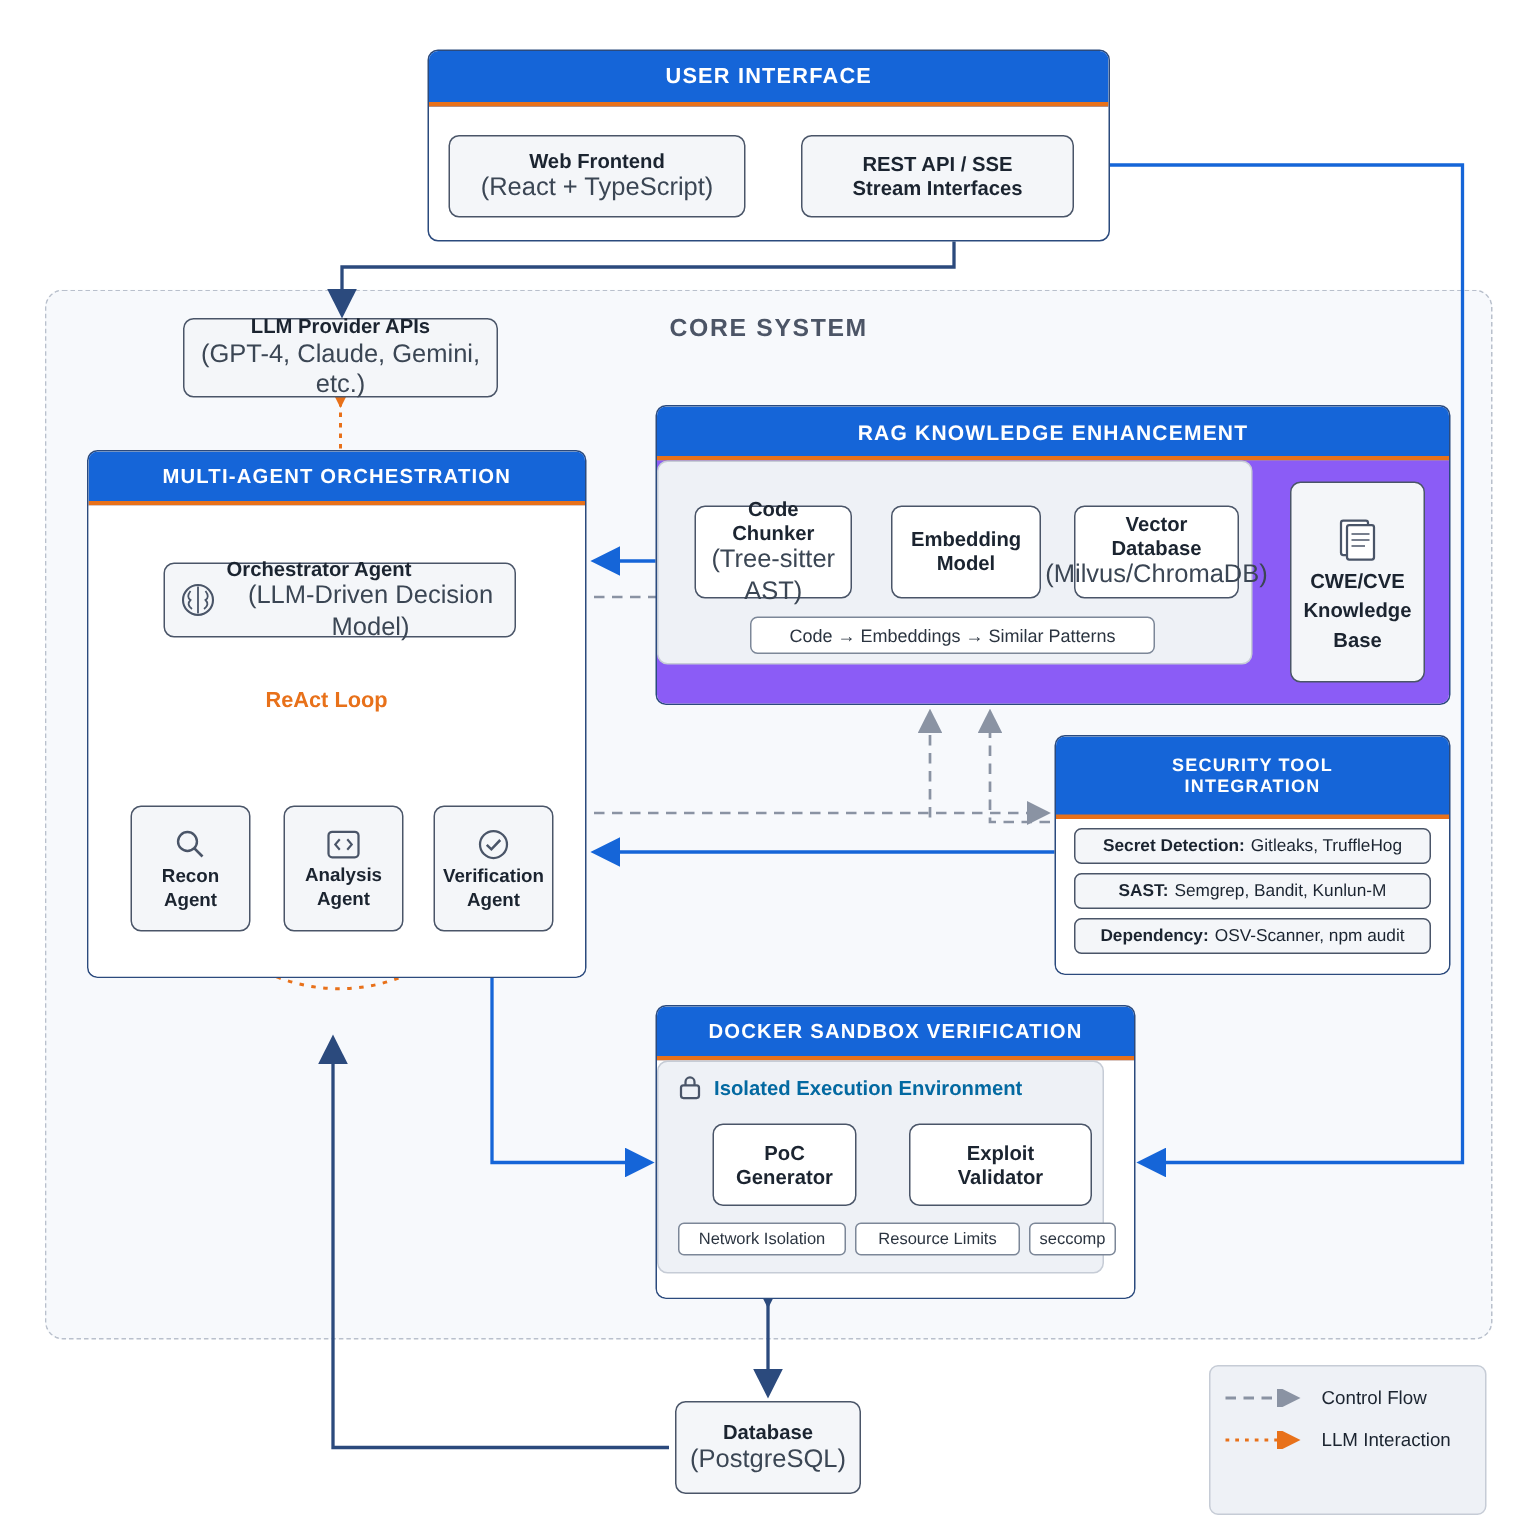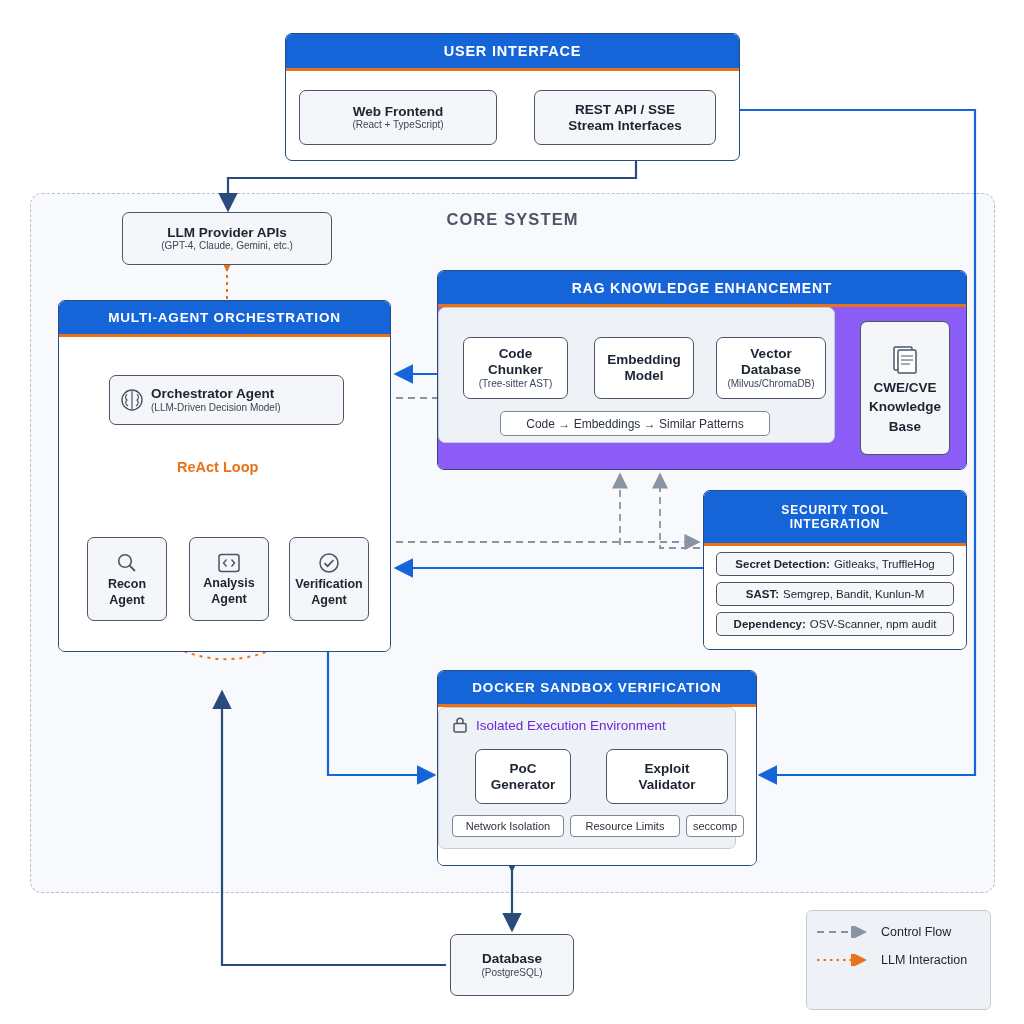--- a/index.html
+++ b/index.html
@@ -116,21 +116,21 @@
     justify-content: center;
   }
   .b-title {
     font-size: 13.5px;
     font-weight: bold;
     color: #1b2430;
     line-height: 1.15;
     text-align: center;
   }
   .b-sub {
-    font-size: 10px;
+    font-size: 17px;
     color: #3b4654;
     text-align: center;
     line-height: 1.2;
   }
 
   
   #llm-provider {
     left: 122px;
     top: 212px;
     width: 210px;
@@ -375,22 +375,22 @@
     background: #eef1f6;
   }
   #isolated-title {
     position: absolute;
     left: 12px;
     top: 8px;
     display: flex;
     align-items: center;
     gap: 6px;
     font-size: 13.5px;
-    font-weight: normal;
-    color: #6d28d9;
+    font-weight: bold;
+    color: #0369a1;
   }
   #poc-generator {
     left: 37px;
     top: 42px;
     width: 96px;
     height: 55px;
     border: 1.6px solid #4a5568;
     background: #ffffff;
     display: flex;
     align-items: center;

